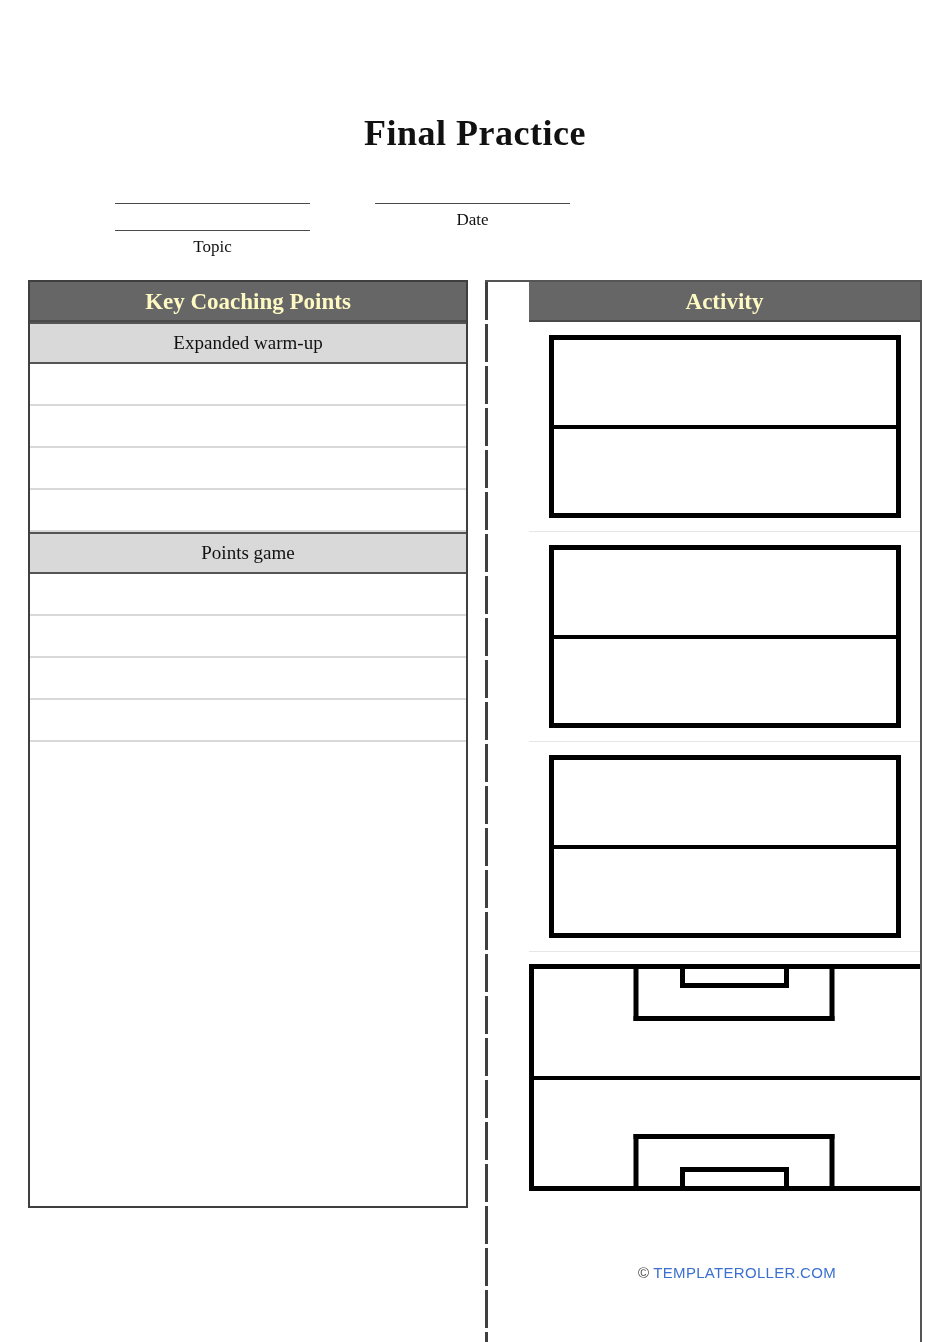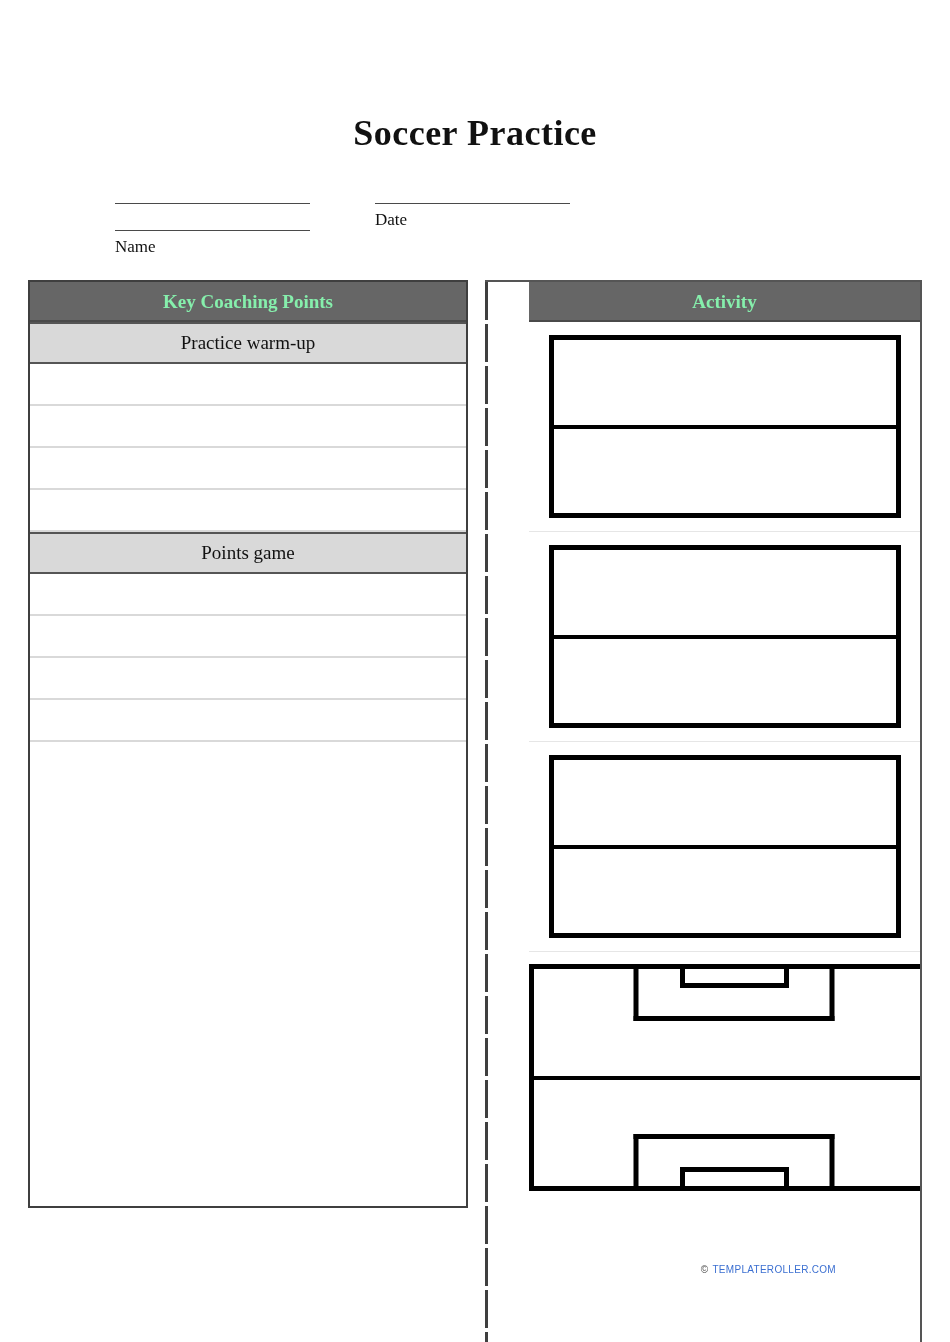--- a/index.html
+++ b/index.html
@@ -28,21 +28,21 @@
   }
 
   
   .fields-row {
     position: absolute;
     top: 195px;
     left: 115px;
     display: flex;
     gap: 65px;
   }
-  .field { width: 195px; text-align: left; }
+  .field { width: 195px; text-align: center; }
   .blank-line {
     height: 0;
     border-bottom: 1.5px solid #4a4a4a;
     width: 100%;
   }
   .field .line-1 { margin-top: 8px; }
   .field .line-2 { margin-top: 26px; }
   .field-label {
     font-size: 17px;
     margin-top: 6px;
@@ -78,23 +78,23 @@
     content: "";
     position: absolute;
     left: 0; top: 0; bottom: 0;
     width: 3px;
     background: repeating-linear-gradient(to bottom, #3f3f3f 0 38px, #ffffff 38px 42px);
   }
   .col-header {
     height: 40px;
     line-height: 40px;
     background: #666666;
-    color: #86efac;
+    color: #fef9c3;
     font-weight: bold;
-    font-size: 19px;
+    font-size: 23px;
     text-align: center;
     border-bottom: 2px solid #4a4a4a;
   }
   .section-title {
     height: 42px;
     line-height: 38px;
     background: #d9d9d9;
     border-top: 2px solid #555555;
     border-bottom: 2px solid #555555;
     font-size: 19px;
@@ -168,55 +168,55 @@
   }
   .goal-box.top { top: 0; border-top: none; }
   .goal-box.bottom { bottom: 0; border-bottom: none; }
 
   
   .footer {
     position: absolute;
     top: 1264px;
     right: 114px;
     font-family: "Liberation Sans", sans-serif;
-    font-size: 10px;
+    font-size: 15px;
     letter-spacing: 0.3px;
   }
   .footer .copy { color: #4a4a4a; margin-right: 4px; }
   .footer a {
     color: #3b6fd1;
     text-decoration: none;
     cursor: pointer;
   }
 </style>
 </head>
 <body>
 
 <div class="page">
 
-  <h1 class="doc-title">Soccer Practice</h1>
+  <h1 class="doc-title">Final Practice</h1>
 
   <div class="fields-row">
     <div class="field">
       <div class="blank-line line-1"></div>
       <div class="blank-line line-2"></div>
-      <div class="field-label">Name</div>
+      <div class="field-label">Topic</div>
     </div>
     <div class="field">
       <div class="blank-line line-1"></div>
       <div class="field-label">Date</div>
     </div>
   </div>
 
   <div class="table-area">
     <div class="left-col">
       <div class="col-header">Key Coaching Points</div>
 
     <div class="section-block">
-          <div class="section-title">Practice warm-up</div>
+          <div class="section-title">Expanded warm-up</div>
           <div class="blank-row"></div>
           <div class="blank-row"></div>
           <div class="blank-row"></div>
           <div class="blank-row"></div>
         </div>
         <div class="section-block">
           <div class="section-title">Points game</div>
           <div class="blank-row"></div>
           <div class="blank-row"></div>
           <div class="blank-row"></div>

